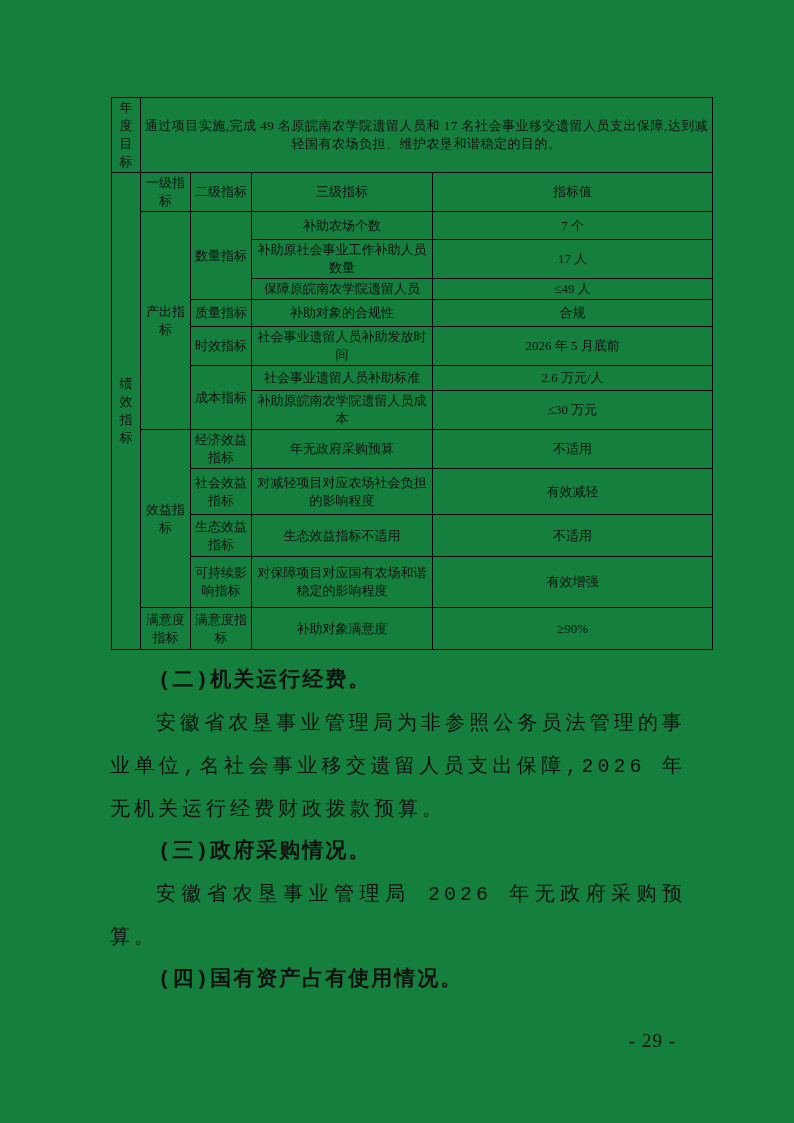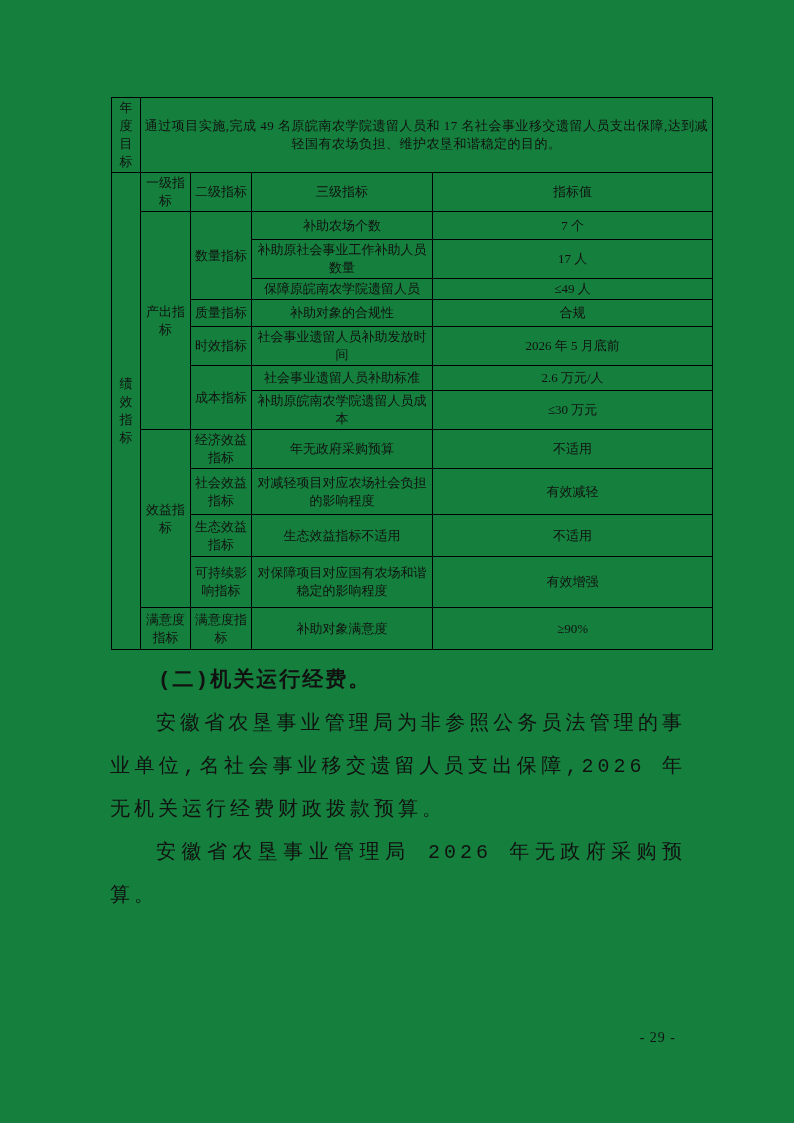--- a/index.html
+++ b/index.html
@@ -61,21 +61,21 @@
     font-size: 20px;
     line-height: 43px;
     text-indent: 46px;
     text-align: justify;
     letter-spacing: 4px;
   }
   .page-number {
     position: absolute;
     top: 1030px;
     right: 118px;
-    font-size: 14px;
+    font-size: 19px;
     letter-spacing: 1px;
   }
 </style>
 </head>
 <body>
 
 <div class="page">
 
   <div class="tbl-wrap">
     <table class="perf">
@@ -158,18 +158,20 @@
           <td class="c4">补助对象满意度</td>
           <td class="c5">≥90%</td>
         </tr>
       </tbody>
     </table>
   </div>
 
   <div class="sections">
     <div class="sec-heading">(二)机关运行经费。</div>
     <div class="sec-body">安徽省农垦事业管理局为非参照公务员法管理的事业单位,名社会事业移交遗留人员支出保障,2026 年无机关运行经费财政拨款预算。</div>
+    <div class="sec-heading">(三)政府采购情况。</div>
     <div class="sec-body">安徽省农垦事业管理局 2026 年无政府采购预算。</div>
+    <div class="sec-heading">(四)国有资产占有使用情况。</div>
   </div>
 
   <div class="page-number">- 29 -</div>
 
 </div>
 
 </body></html>

